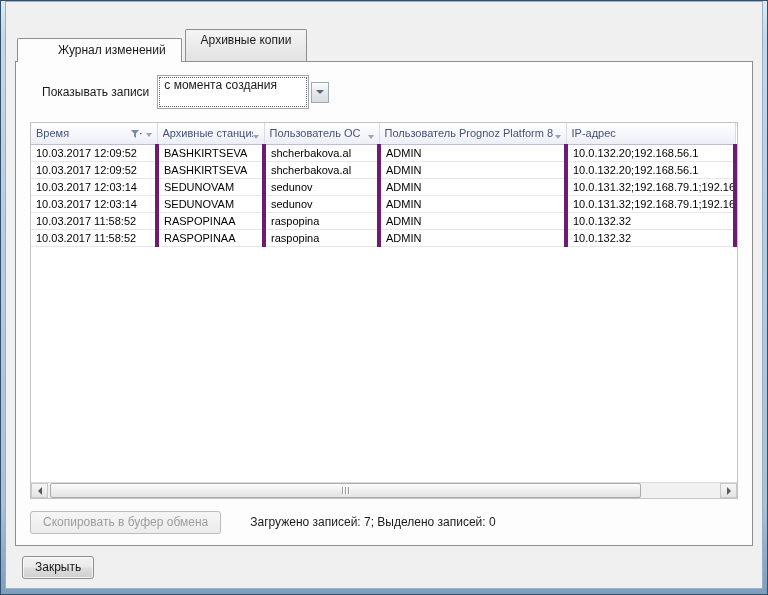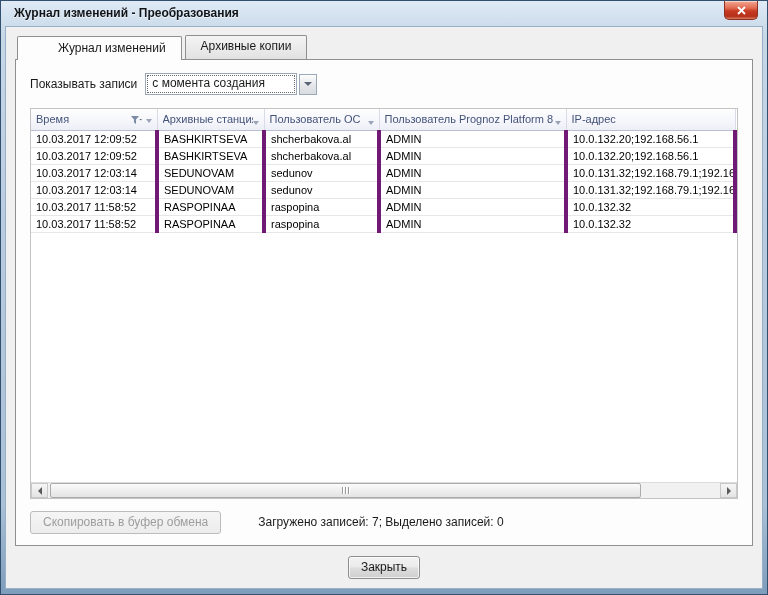--- a/index.html
+++ b/index.html
@@ -55,39 +55,40 @@
     border:1px solid #8f8f8f; border-bottom:none;
     border-radius:2px 2px 0 0;
   }
   .tab.active {
     height:24px; line-height:23px;
     background:#fdfdfd;
     margin-bottom:-1px;
     padding-left:40px;
   }
   .tab.inactive {
-    height:24px; line-height:20px;
+    height:32px; line-height:20px;
     background:linear-gradient(180deg,#f4f4f4,#e2e2e2);
     margin-left:3px;
+    margin-top:19px;
   }
 
   .tab-panel {
     flex:1;
     border:1px solid #8f8f8f;
     background:#fdfdfd;
     display:flex; flex-direction:column;
     padding:13px 14px 10px 14px;
     overflow:hidden;
   }
 
   
   .filter-row { display:flex; align-items:center; margin-bottom:13px; }
-  .filter-label { margin-right:8px; }
+  .filter-label { margin-right:8px;margin-left:12px; }
   .combo {
-    width:152px; height:22px;
+    width:152px; height:34px;
     border:1px solid #9aa8b8;
     background:#fff;
     outline:1px dotted #6b6b6b; outline-offset:-3px;
     line-height:19px; padding:0 6px;
     white-space:nowrap; overflow:hidden;
     cursor:pointer;
   }
   .combo-arrow-btn {
     width:18px; height:21px; margin-left:2px;
     border:1px solid #9aa8b8;
@@ -157,59 +158,51 @@
   .hs-thumb {
     position:absolute; top:0; bottom:0; left:2px; width:88%;
     background:linear-gradient(180deg,#fbfbfb,#e3e3e3);
     border:1px solid #ababab; border-radius:2px;
     display:flex; align-items:center; justify-content:center; gap:2px;
     cursor:pointer;
   }
   .grip { width:1px; height:7px; background:#9a9a9a; box-shadow:1px 0 0 #fff; }
 
   
-  .bottom-row { display:flex; align-items:center; margin-top:10px; height:26px;gap:8px; }
+  .bottom-row { display:flex; align-items:center; margin-top:10px; height:26px; }
   .btn {
     height:23px;
     border:1px solid #8e8e8e; border-radius:3px;
     background:linear-gradient(180deg,#f2f2f2 0%,#ebebeb 45%,#dddddd 55%,#cfcfcf 100%);
     box-shadow:inset 0 0 0 1px rgba(255,255,255,.7);
     padding:0 12px; font-size:12px; color:#1a1a1a;
     cursor:pointer;
   }
   .btn:disabled, .btn.disabled {
     color:#9d9d9d;
     border-color:#bcbcbc;
     background:linear-gradient(180deg,#f5f5f5,#ececec);
     box-shadow:none;
     cursor:default;
   }
   .status-text { margin-left:29px; color:#1a1a1a; }
 
   
   .footer {
     height:42px;
-    display:flex; align-items:center; justify-content:center;
+    display:flex; align-items:center; justify-content:flex-start;
     padding:0 7px;
   }
   .footer .btn { min-width:72px; }
 </style>
 </head>
 <body>
 
 <div class="window">
 
-  <div class="titlebar">
-    <span>Журнал изменений - Преобразования</span>
-    <span class="close-btn">
-      <svg width="9" height="9" viewBox="0 0 9 9">
-        <path d="M1 1 L8 8 M8 1 L1 8" stroke="#ffffff" stroke-width="1.8" fill="none"></path>
-      </svg>
-    </span>
-  </div>
 
   <div class="client">
 
     <div class="tabs">
       <div class="tab active">Журнал изменений</div>
       <div class="tab inactive">Архивные копии</div>
     </div>
 
     <div class="tab-panel">
 

